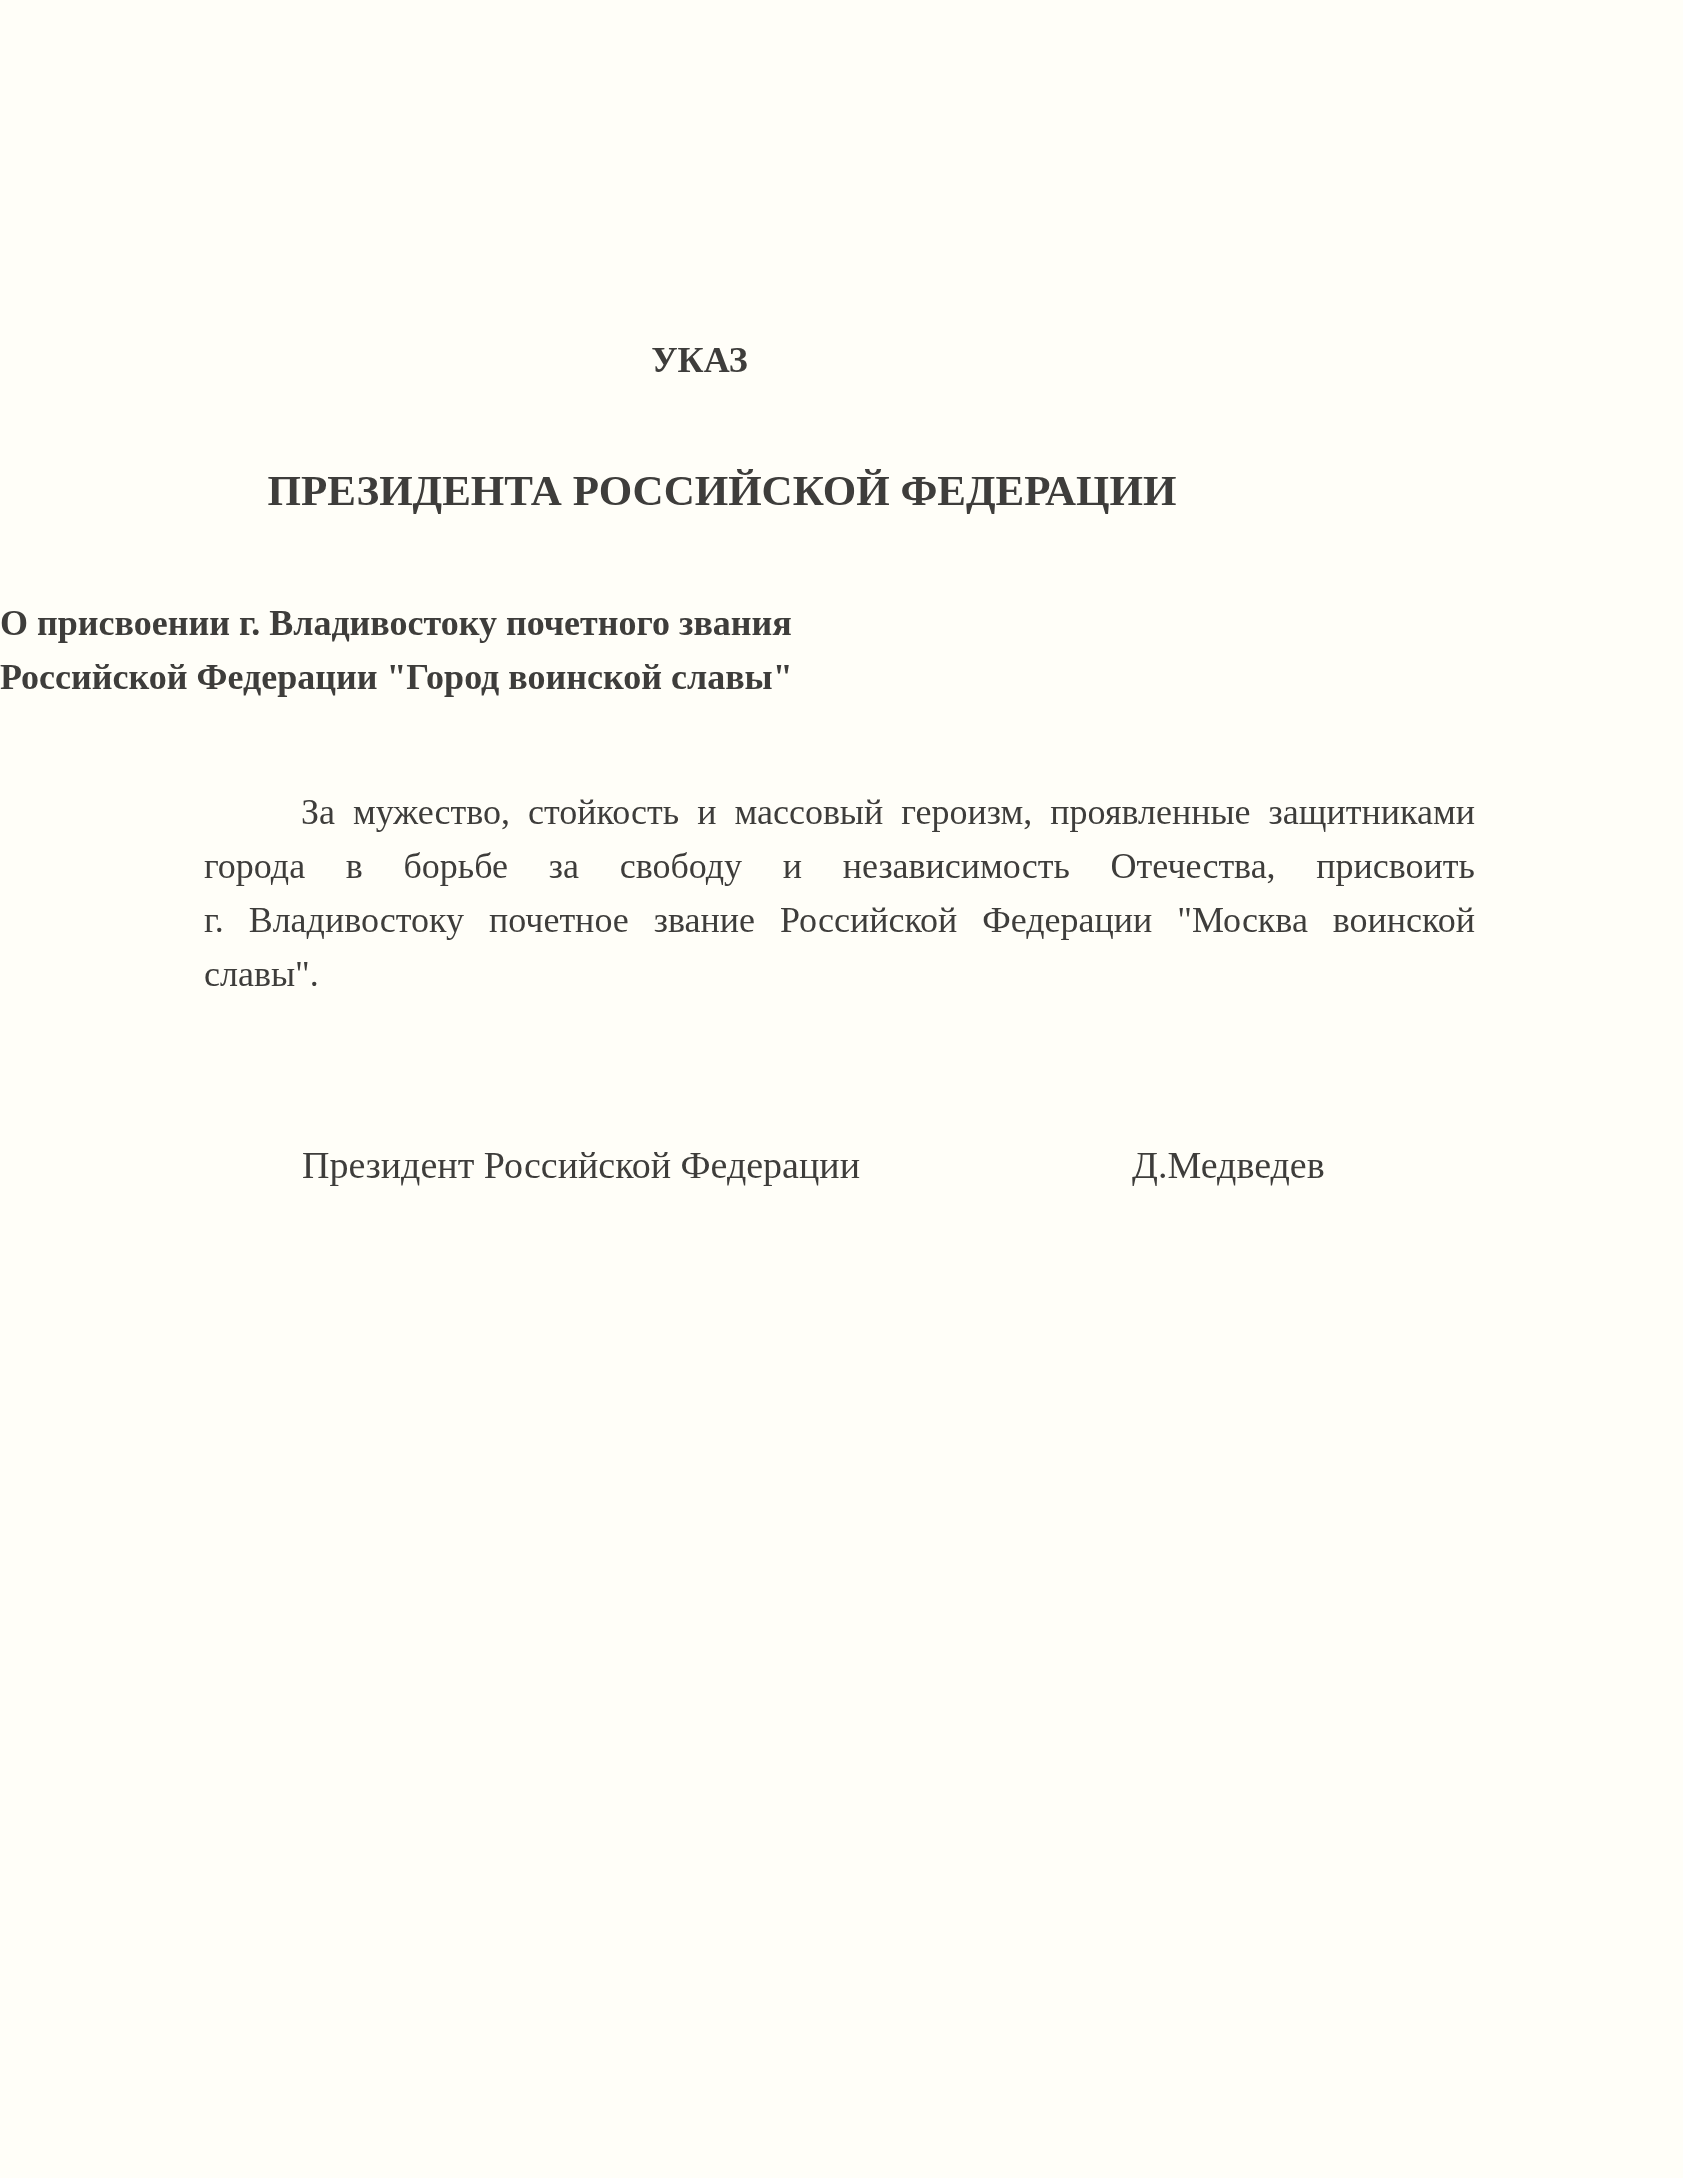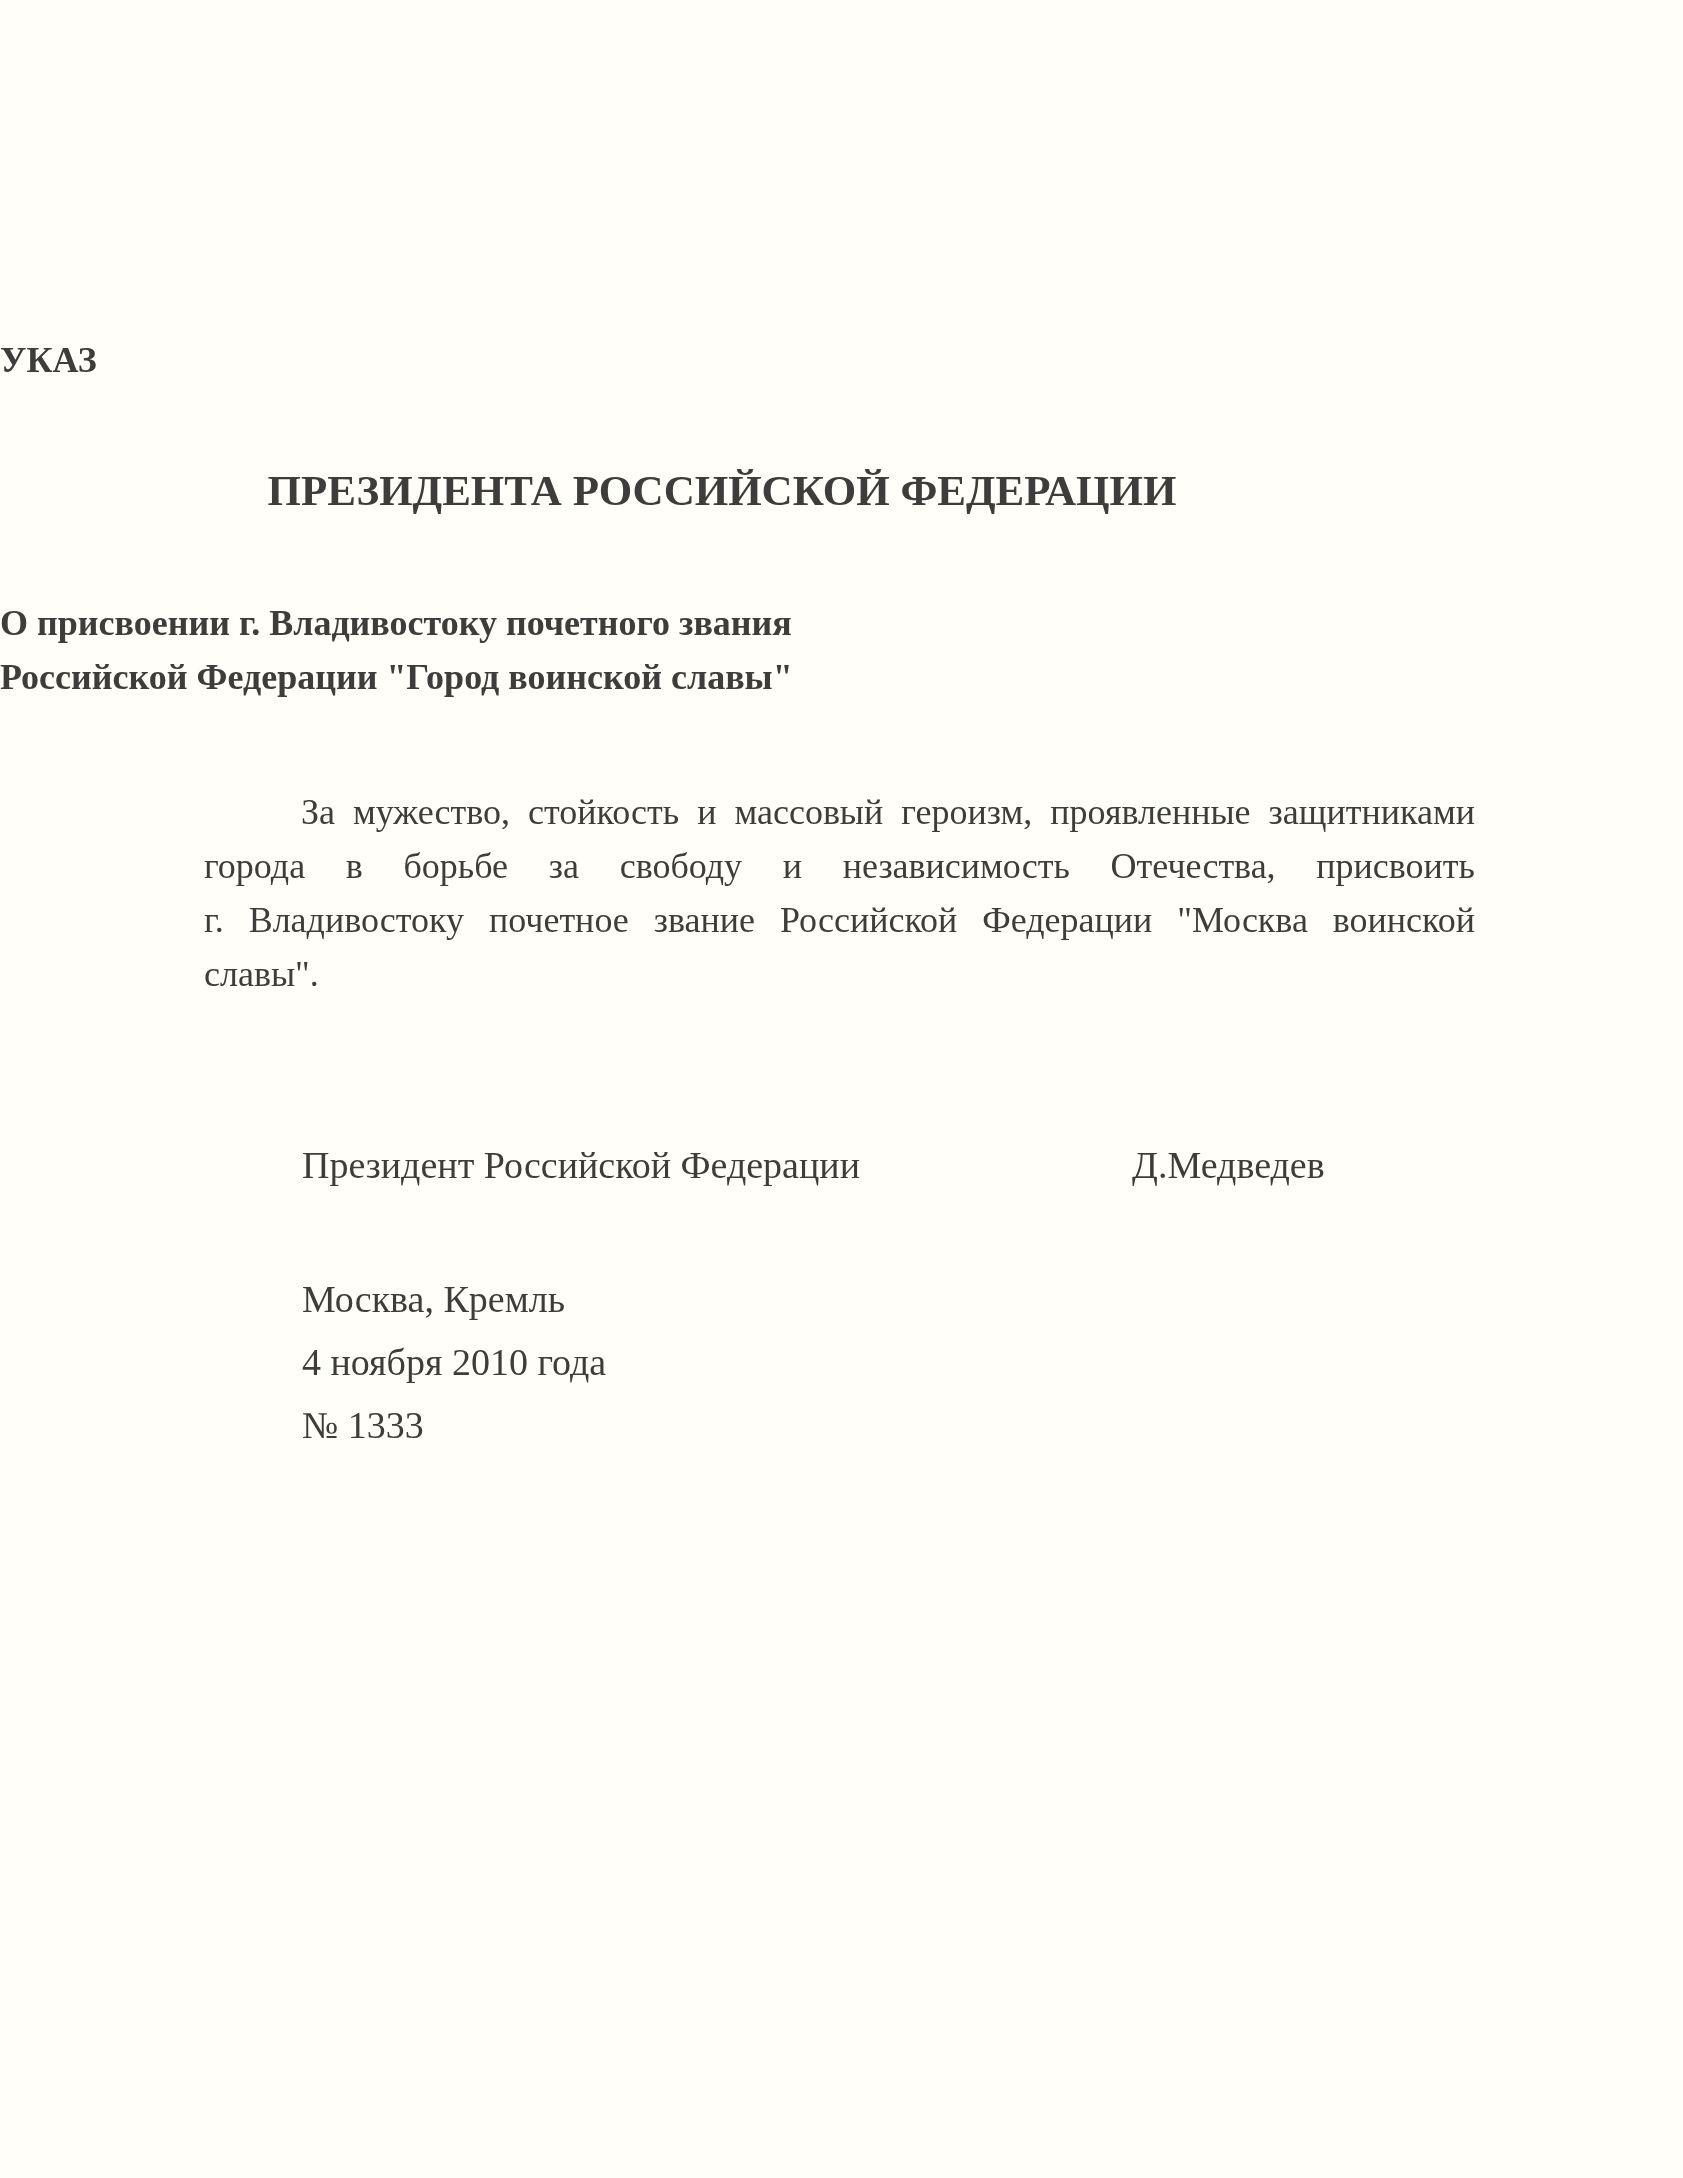--- a/index.html
+++ b/index.html
@@ -14,20 +14,21 @@
     background: var(--page-bg, #fffef8);
     color: var(--page-fg, #3e3d3b);
     font-family: "Liberation Serif", "DejaVu Serif", serif;
     overflow: hidden;
   }
   .kicker {
     position: absolute;
     top: 342px;
     left: 0;
     width: 1399px;
+    text-align: center;
     font-size: 36px;
     font-weight: bold;
     line-height: 1;
   }
   .issuer {
     position: absolute;
     top: 469px;
     left: 13px;
     width: 1330px;
     text-align: center;
@@ -112,20 +113,15 @@
     <div class="body-line">города в борьбе за свободу и независимость Отечества, присвоить</div>
     <div class="body-line">г. Владивостоку почетное звание Российской Федерации "Москва воинской</div>
     <div class="body-line last">славы".</div>
   </div>
 
   <div class="signature">
     <span class="sig-title">Президент Российской Федерации</span>
     <span class="sig-name">Д.Медведев</span>
   </div>
 
-  <div class="footer-block">
-    <div>Москва, Кремль</div>
-    <div>4 ноября 2010 года</div>
-    <div>№ 1333</div>
-  </div>
 
 </div>
 
 
 </body></html>

